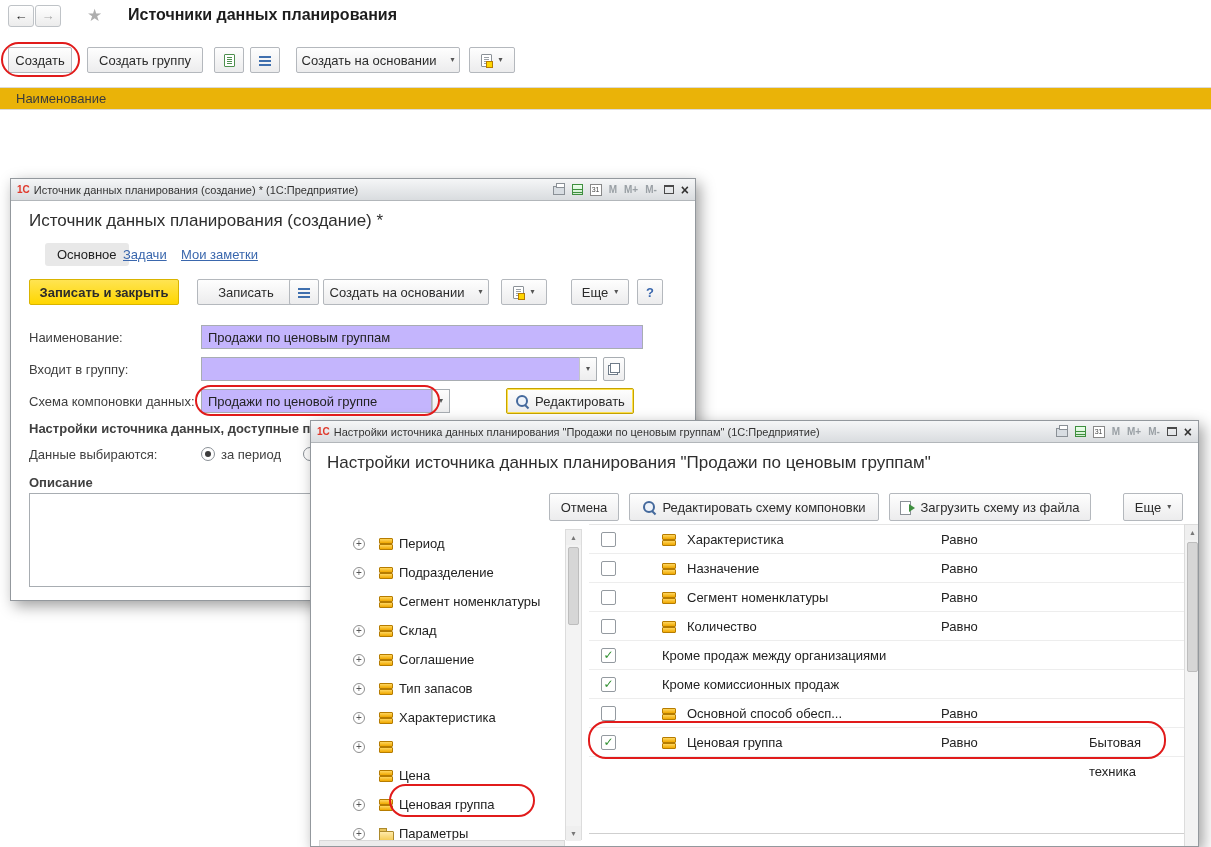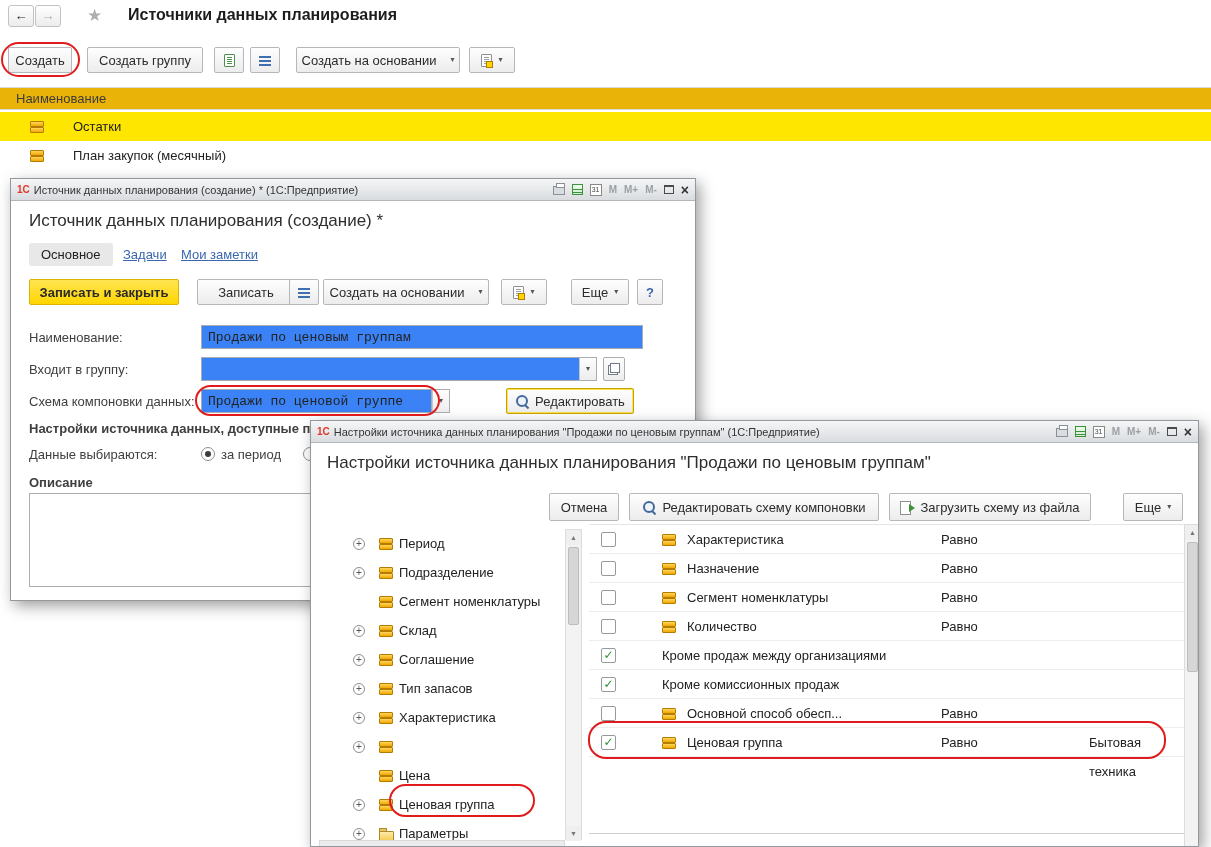--- a/index.html
+++ b/index.html
@@ -81,22 +81,22 @@
   .grid-row{position:relative;height:29px;cursor:pointer}
   .grid-row.selected{background:#ffe600}
   .row-ic{position:absolute;left:30px;top:9px}
   .row-label{position:absolute;left:73px;line-height:29px;white-space:nowrap}
 
   
   .tab{position:absolute;padding:4px 12px;background:#e8e8e8;border-radius:3px;color:#222;cursor:pointer}
   .tab-link{position:absolute;color:#3a67ad;text-decoration:underline;cursor:pointer;padding:4px 0}
   .f-label{position:absolute;color:#404040;white-space:nowrap}
   .f-label.b{font-weight:bold}
-  .field-input{position:absolute;height:24px;border:1px solid #a8adb2;background:#3b82f6;padding:0 6px;
-      font-family:Liberation Mono, monospace;font-size:13px;color:#222}
+  .field-input{position:absolute;height:24px;border:1px solid #a8adb2;background:#c4b5fd;padding:0 6px;
+      font-family:Liberation Sans, sans-serif;font-size:13px;color:#222}
   .combo-arrow{position:absolute;width:18px;height:24px;border:1px solid #a8adb2;border-left:1px solid #c3c6c9;
       background:linear-gradient(#fdfdfd,#ededee);text-align:center;line-height:22px;font-size:8px;color:#555;cursor:pointer}
   .sq-btn{position:absolute;width:22px;height:24px;background:linear-gradient(#fdfdfd,#ededee);
       border:1px solid #a8adb2;border-radius:2px;display:flex;align-items:center;justify-content:center;cursor:pointer}
   .radio{position:absolute;width:14px;height:14px;border:1px solid #8a9096;border-radius:50%;background:#fff;cursor:pointer}
   .radio.on::after{content:"";position:absolute;left:3px;top:3px;width:6px;height:6px;border-radius:50%;background:#3c3c3c}
   .ta{position:absolute;border:1px solid #a8adb2;resize:none;font-family:inherit;font-size:13px;padding:4px}
 
   
   .tree-row{position:relative;height:29px;cursor:pointer}
@@ -148,50 +148,40 @@
     <span>Создать на основании</span>
     <span class="dd-sep"></span>
     <span class="dd-arrow">▾</span>
   </button>
   <button class="btn" style="left:469px;top:47px;width:46px">
     <span class="ic-doc corner"></span>
     <span class="dd-arrow">▾</span>
   </button>
 
   <div class="grid-header">Наименование</div>
-  <div class="abs" style="left:0;top:112px;width:1211px">
-      <div class="grid-row selected">
-        <span class="ic-item row-ic"></span>
-        <span class="row-label">Остатки</span>
-      </div>
-      <div class="grid-row">
-        <span class="ic-item row-ic"></span>
-        <span class="row-label">План закупок (месячный)</span>
-      </div>
-    </div>
 </div>
 
 <div class="window" style="left:10px;top:178px;width:686px;height:423px;z-index:10">
   <div class="titlebar">
     <span class="logo">1С</span>
     <span class="tb-title">Источник данных планирования (создание) *  (1С:Предприятие)</span>
     <span class="tb-icons">
       <span class="ic-prn"></span>
       <span class="ic-tbl"></span>
       <span class="ic-cal">31</span>
       <span class="mem">M</span>
       <span class="mem">M+</span>
       <span class="mem">M-</span>
       <span class="win-max"></span>
       <span class="win-close">×</span>
     </span>
   </div>
   <div class="heading" style="left:18px;top:32px">Источник данных планирования (создание) *</div>
 
-  <span class="tab" style="left:18px;top:64px">Основное</span>
+  <span class="tab" style="left:34px;top:64px">Основное</span>
   <span class="tab-link" style="left:112px;top:64px">Задачи</span>
   <span class="tab-link" style="left:170px;top:64px">Мои заметки</span>
 
   <button class="btn yellow" style="left:18px;top:100px;width:150px">
     <span>Записать и закрыть</span>
   </button>
   <button class="btn" style="left:186px;top:100px;width:98px">
     <span>Записать</span>
   </button>
   <button class="btn" style="left:278px;top:100px;width:30px">

